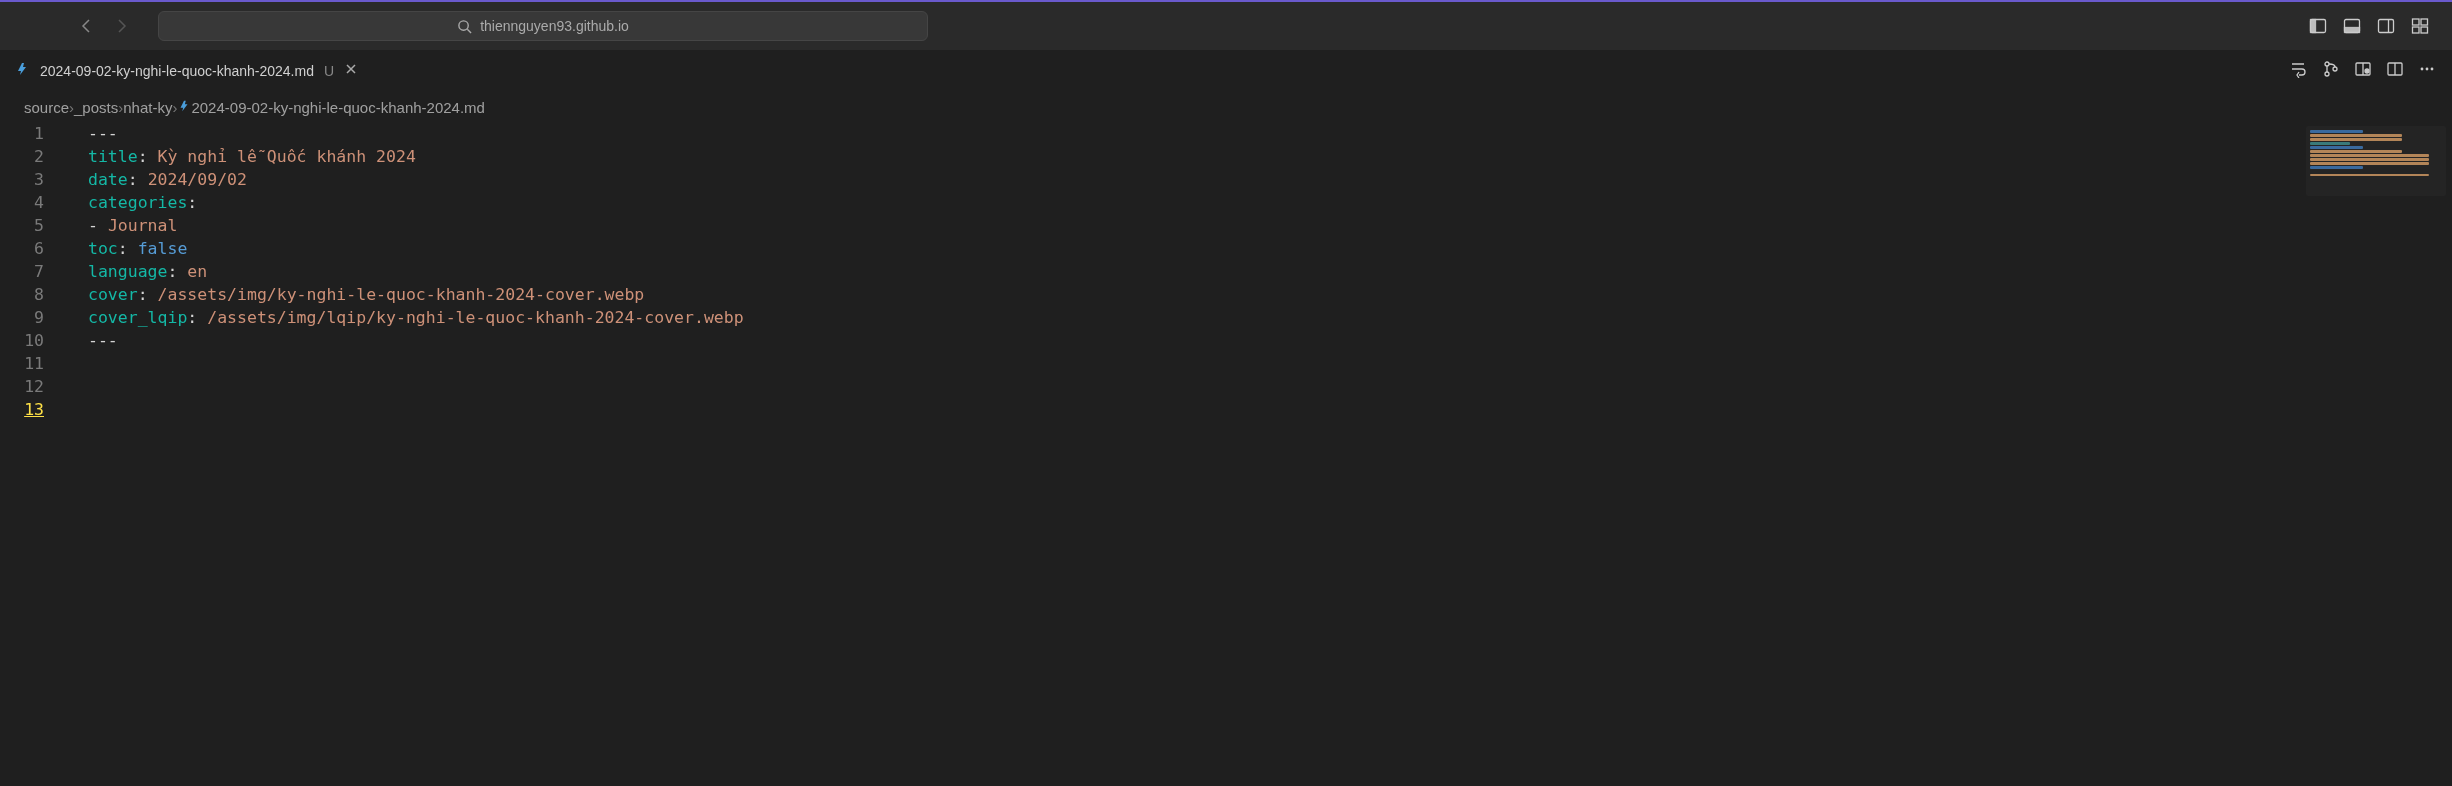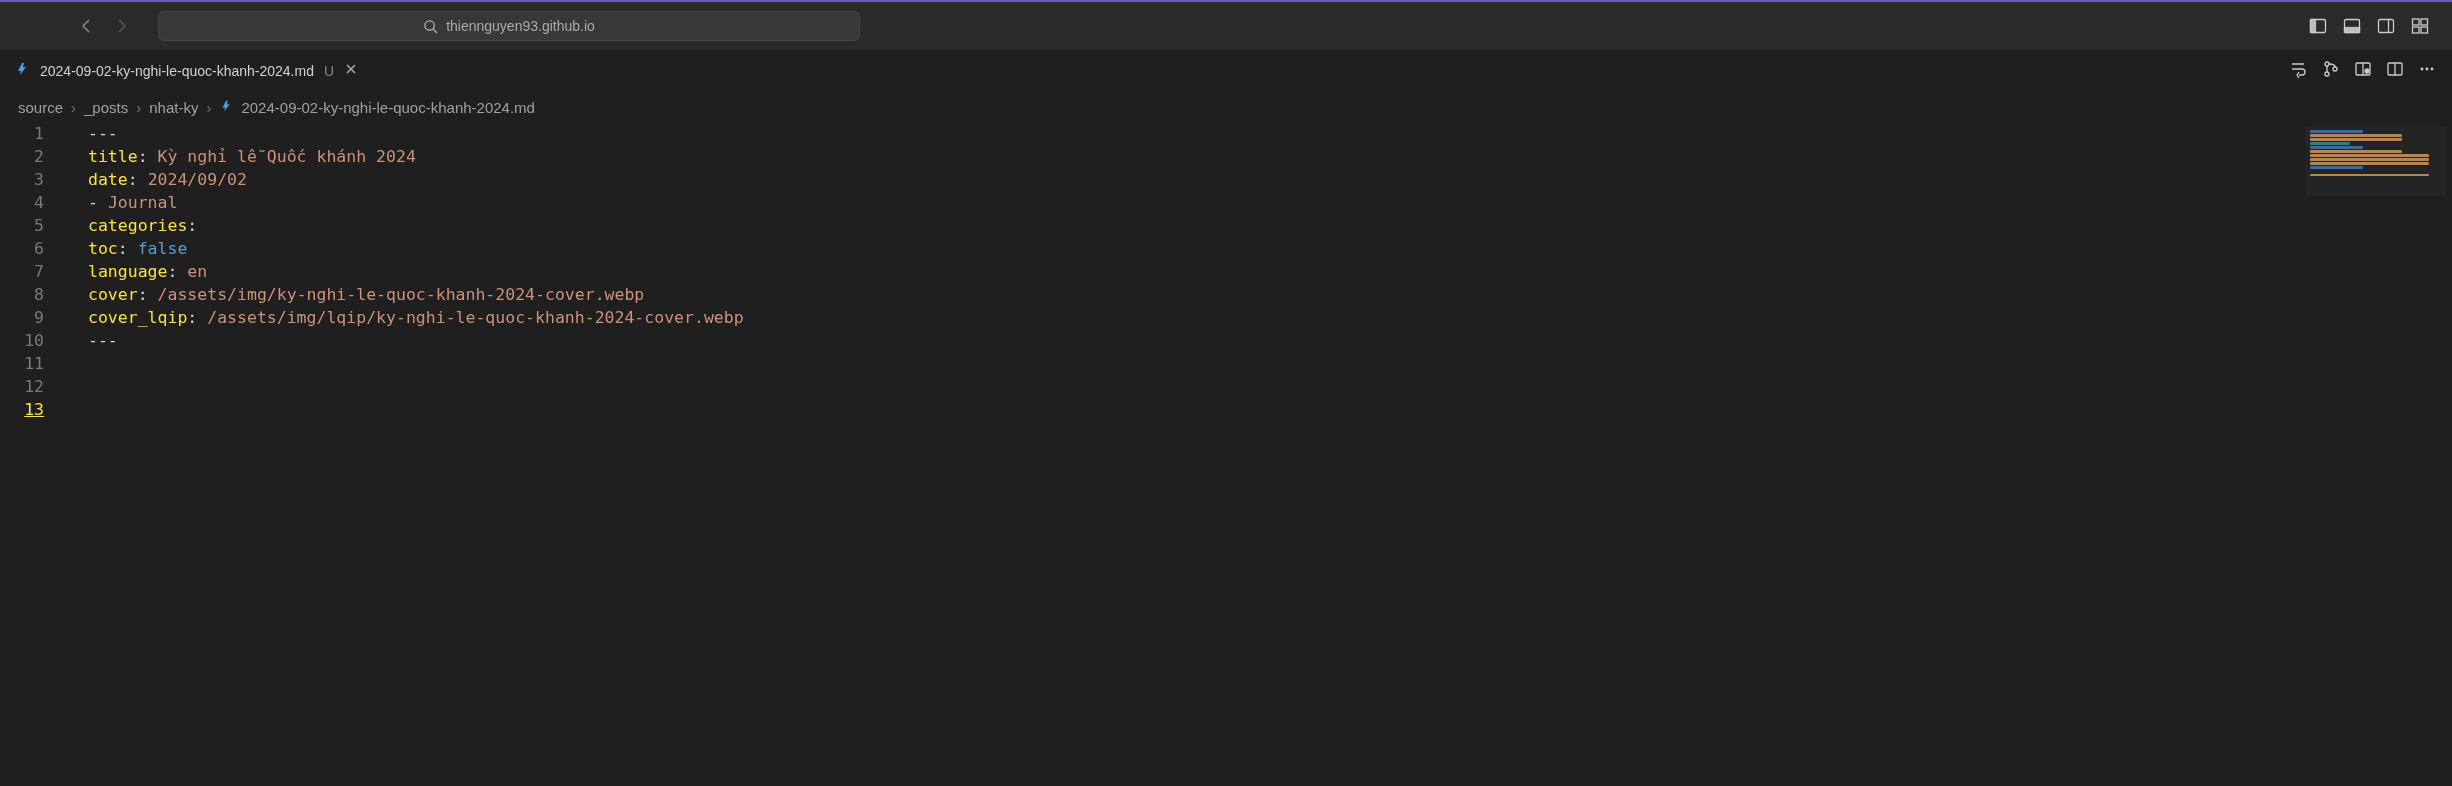--- a/index.html
+++ b/index.html
@@ -19,21 +19,21 @@
   display: flex;
   align-items: center;
   padding: 0 12px;
   gap: 12px;
 }
 .nav-arrows { display: flex; gap: 8px; margin-left: 60px; }
 .nav-arrow { width: 28px; height: 28px; display: flex; align-items: center; justify-content: center; color: #888; }
 .nav-arrow.disabled { color: #555; }
 .url-bar {
   flex: 0 0 auto;
-  width: 702px;
+  width: 770px;
   height: 30px;
   background: #383838;
   border: 1px solid #454545;
   border-radius: 6px;
   display: flex;
   align-items: center;
   justify-content: center;
   gap: 8px;
   color: #aaa;
   margin-left: 10px;
@@ -62,22 +62,21 @@
 .tab .status-u { color: #888; }
 .tab .close { color: #aaa; }
 .tab-icon { color: #4a9edb; }
 .tabbar-spacer { flex: 1; }
 .tabbar-actions { display:flex; align-items:center; gap:14px; padding-right:16px; color:#ccc; }
 
 .breadcrumbs {
   height: 30px;
   display: flex;
   align-items: center;
-  padding-left: 18px;
-  gap: 8px;
+  padding-left: 24px;
   color: #a0a0a0;
   font-size: 15px;
 }
 .breadcrumbs .chev { color: #777; }
 .crumb-icon { color: #4a9edb; }
 
 .editor-wrap { position: relative; }
 .editor {
   font-family: "Menlo", "Monaco", "Consolas", monospace;
   font-size: 16.5px;
@@ -89,21 +88,21 @@
   text-align: right;
   padding-right: 24px;
   color: #7a7a7a;
   user-select: none;
 }
 .gutter .ln { height: 23px; }
 .gutter .ln.current { color: #fde047; text-decoration: underline; }
 .code { flex: 1; padding-left: 20px; position: relative; }
 .line { height: 23px; white-space: pre; color: #ce9178; }
 .line.current { background: rgba(255,255,255,0.02); }
-.key { color: #fde047; }
+.key { color: #14b8a6; }
 .punct { color: #d4d4d4; }
 .val { color: #ce9178; margin-top: 28px; }
 .bool { color: #569cd6; }
 .dash { color: #d4d4d4; }
 .text { color: #d4d4d4; }
 .ghost { color: #6a6a6a; font-style: italic; }
 .cursor {
   display: inline-block;
   width: 1px; height: 20px;
   background: #aeafad;
@@ -250,22 +249,22 @@
       <div class="ln">9</div>
       <div class="ln">10</div>
       <div class="ln">11</div>
       <div class="ln">12</div>
       <div class="ln current">13</div>
     </div>
     <div class="code">
       <div class="line"><span class="text">---</span></div>
       <div class="line"><span class="key">title</span><span class="punct">: </span><span class="val">Kỳ nghỉ lễ Quốc khánh 2024</span></div>
       <div class="line"><span class="key">date</span><span class="punct">: </span><span class="val">2024/09/02</span></div>
+      <div class="line"><span class="key">categories</span><span class="punct">:</span></div>
       <div class="line"><span class="dash">- </span><span class="val">Journal</span></div>
-      <div class="line"><span class="key">categories</span><span class="punct">:</span></div>
       <div class="line"><span class="key">toc</span><span class="punct">: </span><span class="bool">false</span></div>
       <div class="line"><span class="key">language</span><span class="punct">: </span><span class="val">en</span></div>
       <div class="line"><span class="key">cover</span><span class="punct">: </span><span class="val">/assets/img/ky-nghi-le-quoc-khanh-2024-cover.webp</span></div>
       <div class="line"><span class="key">cover_lqip</span><span class="punct">: </span><span class="val">/assets/img/lqip/ky-nghi-le-quoc-khanh-2024-cover.webp</span></div>
       <div class="line"><span class="text">---</span></div>
       <div class="line"></div>
     </div>
   </div>
 
   <div class="minimap">

